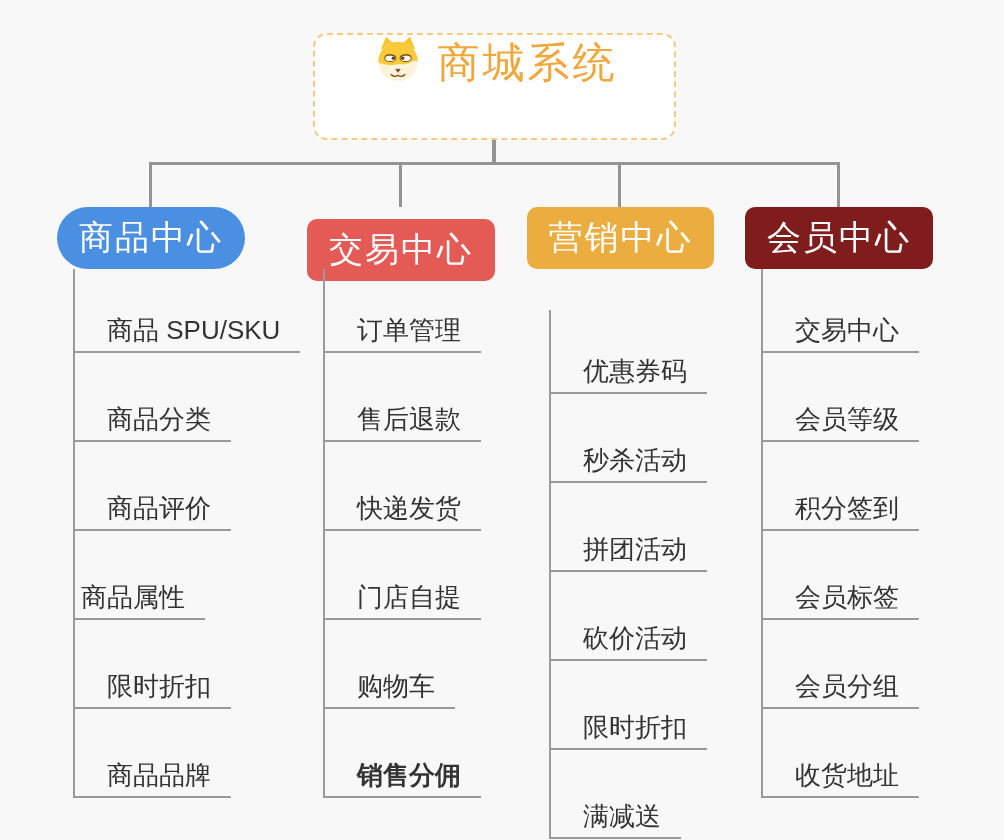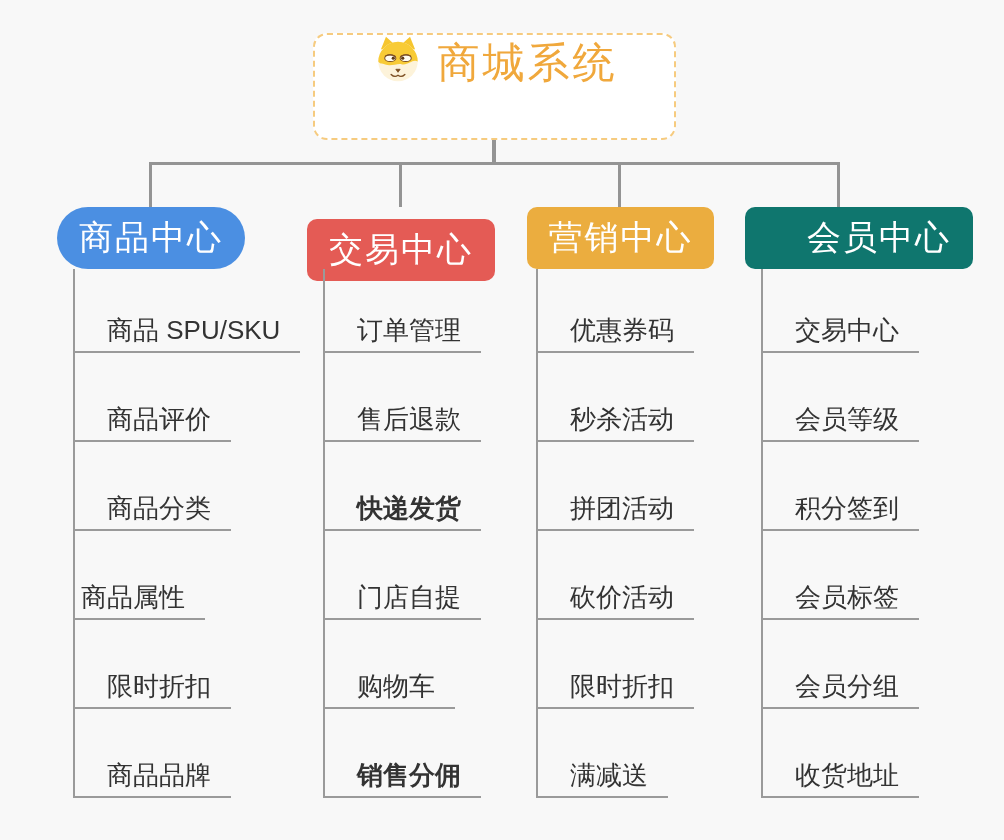--- a/index.html
+++ b/index.html
@@ -51,21 +51,21 @@
   .b3{left:745px;width:188px;background:#6EBE4A;}
 
   
   .col{position:absolute;top:269px;width:240px;height:531px;}
   .col::before{
     content:"";position:absolute;left:0;top:0;width:2px;height:529px;
     background:#9A9A9A;
   }
   .c0{left:73px;}
   .c1{left:323px;padding-left:38px;}
-  .c2{left:536px;}
+  .c2{left:549px;margin-top:41px;}
   .c3{left:761px;}
 
   .leaf{
     position:absolute;left:0;
     white-space:nowrap;
     font-size:26px;line-height:34px;color:#333333;
     padding:0 20px 4px 34px;
     border-bottom:2px solid #9A9A9A;
   }
   .leaf:nth-child(1){top:44px;}
@@ -113,36 +113,36 @@
 
   <div class="branch b0" style="background: rgb(75, 143, 226); border-radius: 31px;">
     <span>商品中心</span>
   </div>
   <div class="branch b1" style="background: rgb(228, 91, 85); margin-top: 12px;">
     <span>交易中心</span>
   </div>
   <div class="branch b2" style="background: rgb(235, 173, 63);">
     <span>营销中心</span>
   </div>
-  <div class="branch b3" style="background: #0f766e; padding-left: 40px;">
+  <div class="branch b3" style="background: #7f1d1d;">
     <span>会员中心</span>
   </div>
 
   <div class="col c0">
       <div class="leaf" style="color: rgb(51, 51, 51); border-bottom-color: rgb(154, 154, 154);">商品 SPU/SKU</div>
+      <div class="leaf" style="color: rgb(51, 51, 51); border-bottom-color: rgb(154, 154, 154);">商品分类</div>
       <div class="leaf" style="color: rgb(51, 51, 51); border-bottom-color: rgb(154, 154, 154);">商品评价</div>
-      <div class="leaf" style="color: rgb(51, 51, 51); border-bottom-color: rgb(154, 154, 154);">商品分类</div>
       <div class="leaf" style="color: rgb(51, 51, 51); border-bottom-color: rgb(154, 154, 154); padding-left: 8px;">商品属性</div>
       <div class="leaf" style="color: rgb(51, 51, 51); border-bottom-color: rgb(154, 154, 154);">限时折扣</div>
       <div class="leaf" style="color: rgb(51, 51, 51); border-bottom-color: rgb(154, 154, 154);">商品品牌</div>
     </div>
   <div class="col c1">
       <div class="leaf" style="color: rgb(51, 51, 51); border-bottom-color: rgb(154, 154, 154);">订单管理</div>
       <div class="leaf" style="color: rgb(51, 51, 51); border-bottom-color: rgb(154, 154, 154);">售后退款</div>
-      <div class="leaf" style="color: rgb(51, 51, 51); border-bottom-color: rgb(154, 154, 154); font-weight: bold;">快递发货</div>
+      <div class="leaf" style="color: rgb(51, 51, 51); border-bottom-color: rgb(154, 154, 154);">快递发货</div>
       <div class="leaf" style="color: rgb(51, 51, 51); border-bottom-color: rgb(154, 154, 154);">门店自提</div>
       <div class="leaf" style="color: rgb(51, 51, 51); border-bottom-color: rgb(154, 154, 154);">购物车</div>
       <div class="leaf" style="color: rgb(51, 51, 51); border-bottom-color: rgb(154, 154, 154); font-weight: bold;">销售分佣</div>
     </div>
   <div class="col c2">
       <div class="leaf" style="color: rgb(51, 51, 51); border-bottom-color: rgb(154, 154, 154);">优惠券码</div>
       <div class="leaf" style="color: rgb(51, 51, 51); border-bottom-color: rgb(154, 154, 154);">秒杀活动</div>
       <div class="leaf" style="color: rgb(51, 51, 51); border-bottom-color: rgb(154, 154, 154);">拼团活动</div>
       <div class="leaf" style="color: rgb(51, 51, 51); border-bottom-color: rgb(154, 154, 154);">砍价活动</div>
       <div class="leaf" style="color: rgb(51, 51, 51); border-bottom-color: rgb(154, 154, 154);">限时折扣</div>

